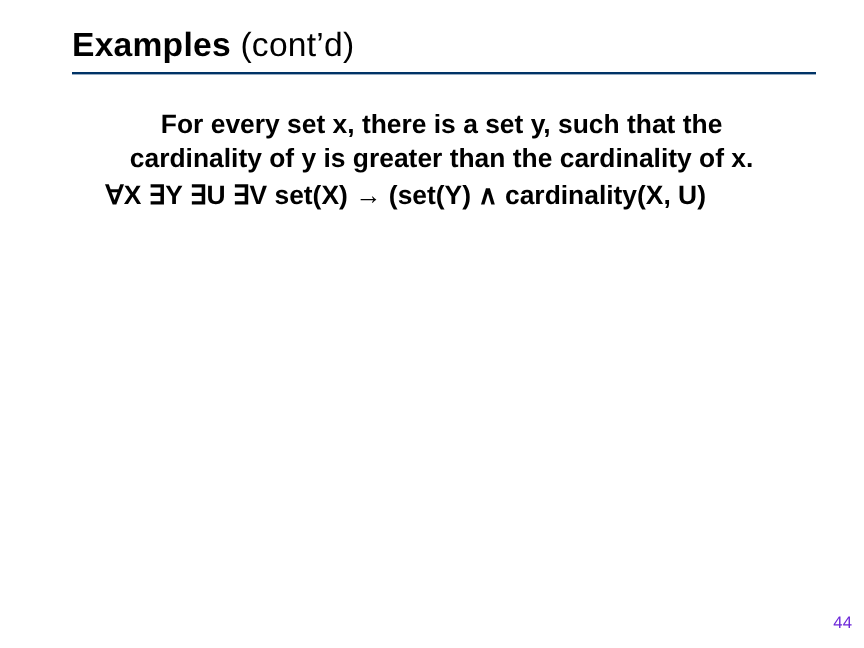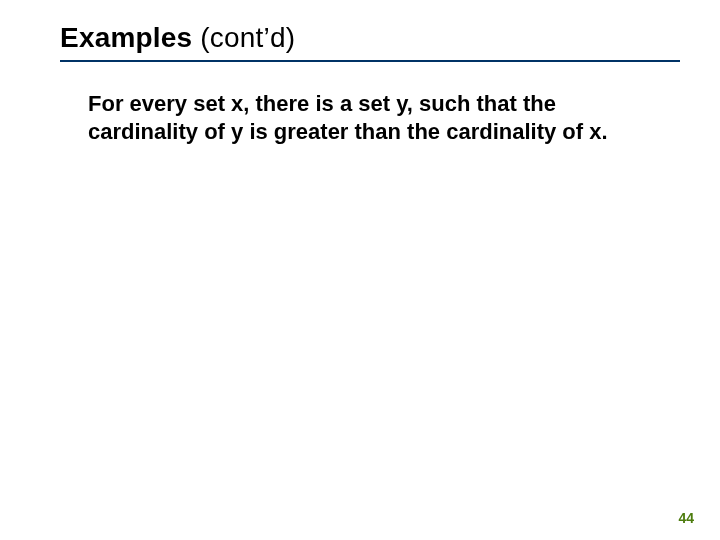--- a/index.html
+++ b/index.html
@@ -35,47 +35,49 @@
   }
   .body {
     padding-left: 28px;
     font-size: 22px;
     font-weight: bold;
     line-height: 1.25;
   }
   .para1 {
     margin-bottom: 4px;
     max-width: 560px;
+    text-align: center;
   }
   .formula-line1 {
     margin-bottom: 20px;
     white-space: nowrap;
   }
   .formula-line2 {
     padding-left: 22px;
     white-space: nowrap;
   }
   .page-num {
     position: absolute;
-    right: 26px;
+    right: 10px;
     bottom: 14px;
     font-size: 14px;
-    font-weight: bold;
-    color: #4d7c0f;
+    font-weight: normal;
+    color: #6d28d9;
   }
 </style>
 </head>
 <body>
 
 <div class="slide">
 
   <h1 class="title">
     <span class="bold">Examples</span><span> (cont’d)</span>
   </h1>
 
   <hr class="rule">
 
   <div class="body">
     <div class="para1">For every set x, there is a set y, such that the cardinality of y is greater than the cardinality of x.</div>
+    <div class="formula-line1">∀X ∃Y ∃U ∃V set(X) → (set(Y) ∧ cardinality(X, U)</div>
   </div>
 
   <div class="page-num">44</div>
 </div>
 
 </body></html>

